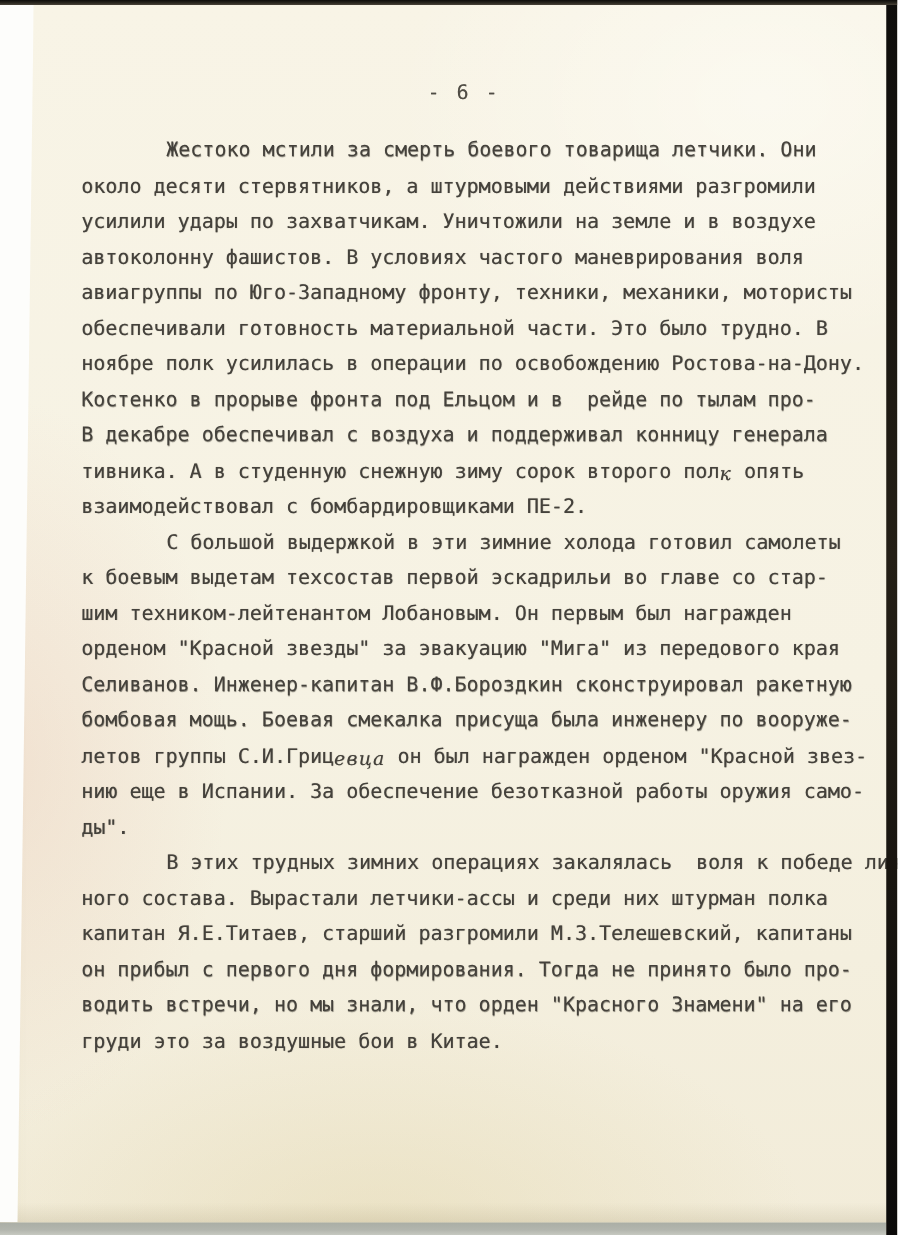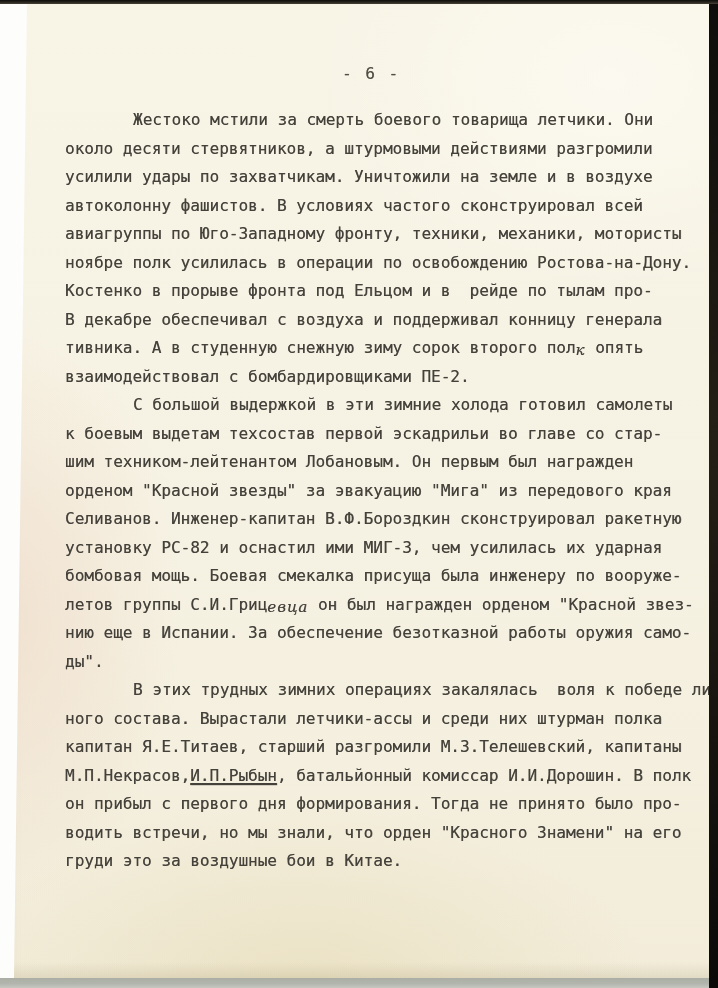--- a/index.html
+++ b/index.html
@@ -84,45 +84,44 @@
 <div class="scan">
   <div class="edge-top"></div>
   <div class="edge-left"></div>
   <div class="paper-curl"></div>
   <div class="page-number">- 6 -</div>
   <div class="doc-body">
       <div class="paragraph">
         <div class="line">Жестоко мстили за смерть боевого товарища летчики. Они</div>
         <div class="line">около десяти стервятников, а штурмовыми действиями разгромили</div>
         <div class="line">усилили удары по захватчикам. Уничтожили на земле и в воздухе</div>
-        <div class="line">автоколонну фашистов. В условиях частого сконструировал всей</div>
+        <div class="line">автоколонну фашистов. В условиях частого маневрирования воля</div>
         <div class="line">авиагруппы по Юго-Западному фронту, техники, механики, мотористы</div>
+        <div class="line">обеспечивали готовность материальной части. Это было трудно. В</div>
         <div class="line">ноябре полк усилилась в операции по освобождению Ростова-на-Дону.</div>
         <div class="line">Костенко в прорыве фронта под Ельцом и в  рейде по тылам про-</div>
         <div class="line">В декабре обеспечивал с воздуха и поддерживал конницу генерала</div>
         <div class="line">тивника. А в студенную снежную зиму сорок второго пол<span class="hw">к</span> опять</div>
         <div class="line">взаимодействовал с бомбардировщиками ПЕ-2.</div>
       </div>
       <div class="paragraph">
         <div class="line">С большой выдержкой в эти зимние холода готовил самолеты</div>
         <div class="line">к боевым выдетам техсостав первой эскадрильи во главе со стар-</div>
         <div class="line">шим техником-лейтенантом Лобановым. Он первым был награжден</div>
         <div class="line">орденом "Красной звезды" за эвакуацию "Мига" из передового края</div>
         <div class="line">Селиванов. Инженер-капитан В.Ф.Бороздкин сконструировал ракетную</div>
-        <div class="line">установку РС-82 и оснастил ими МИГ-3, чем усилилась их ударная</div>
         <div class="line">бомбовая мощь. Боевая смекалка присуща была инженеру по вооруже-</div>
         <div class="line">летов группы С.И.Гриц<span class="hw">евца</span> он был награжден орденом "Красной звез-</div>
         <div class="line">нию еще в Испании. За обеспечение безотказной работы оружия само-</div>
         <div class="line">ды".</div>
       </div>
       <div class="paragraph">
         <div class="line">В этих трудных зимних операциях закалялась  воля к победе лич-</div>
         <div class="line">ного состава. Вырастали летчики-ассы и среди них штурман полка</div>
         <div class="line">капитан Я.Е.Титаев, старший разгромили М.З.Телешевский, капитаны</div>
-        <div class="line">М.П.Некрасов,<span class="uln">И.П.Рыбын</span>, батальйонный комиссар И.И.Дорошин. В полк</div>
         <div class="line">он прибыл с первого дня формирования. Тогда не принято было про-</div>
         <div class="line">водить встречи, но мы знали, что орден "Красного Знамени" на его</div>
         <div class="line">груди это за воздушные бои в Китае.</div>
       </div>
     </div>
   <div class="edge-bottom"></div>
   <div class="edge-right"></div>
 </div>
 
 </body></html>

